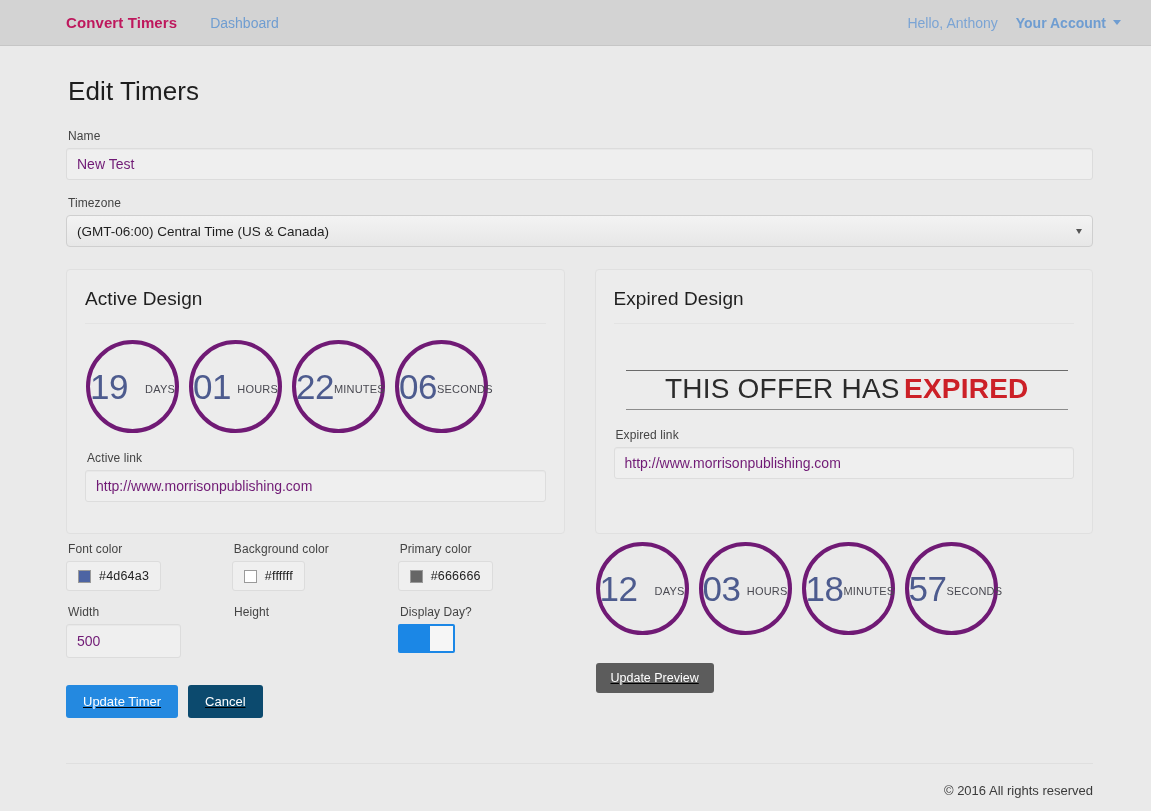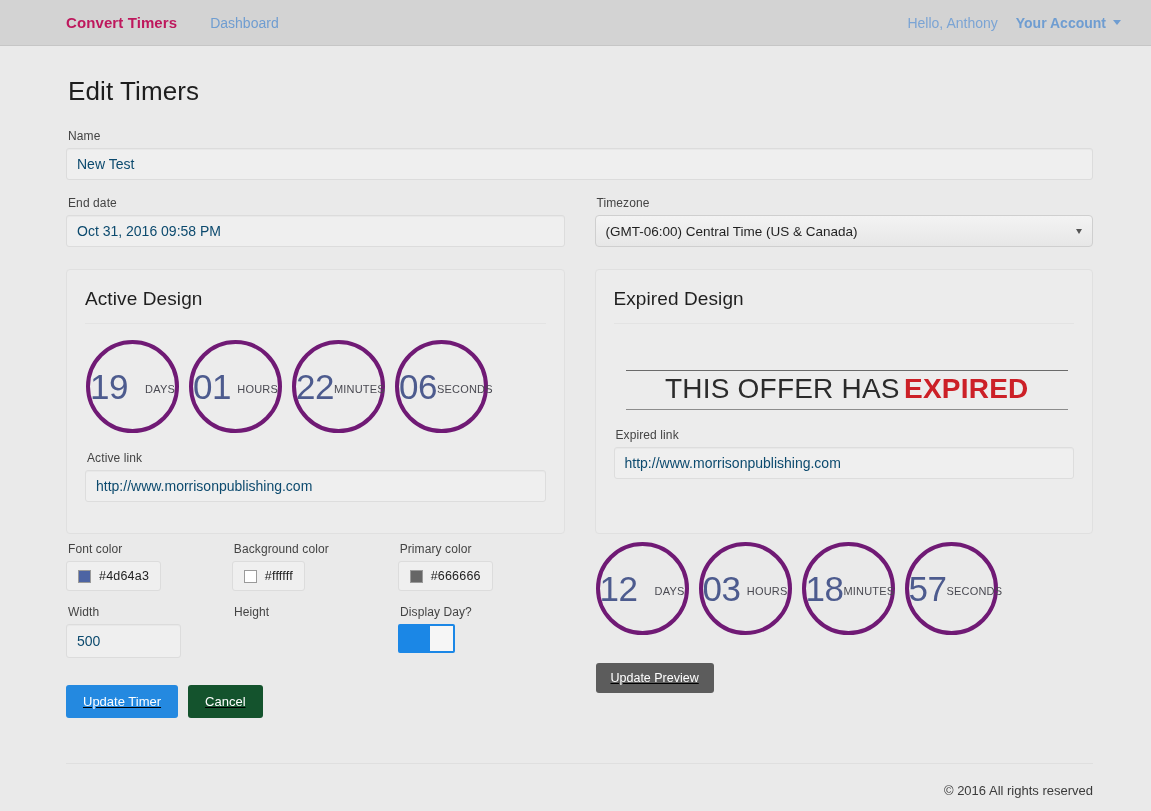--- a/index.html
+++ b/index.html
@@ -87,21 +87,21 @@
     letter-spacing: .1px;
   }
   .text-input {
     width: 100%;
     height: 32px;
     background: #efefef;
     border: 1px solid #dcdcdc;
     border-radius: 3px;
     font-family: "Liberation Sans", sans-serif;
     font-size: 14px;
-    color: #0c4a6e;
+    color: #701a75;
     padding: 0 10px;
     outline: none;
     box-shadow: inset 0 1px 1px rgba(0,0,0,.03);
   }
   .select-wrap { position: relative; }
   .select-input {
     width: 100%;
     height: 32px;
     background: linear-gradient(#f3f3f3, #e7e7e7);
     border: 1px solid #cfcfcf;
@@ -289,21 +289,21 @@
     font-family: "Liberation Sans", sans-serif;
     font-size: 13px;
     color: #ffffff;
     cursor: pointer;
     padding: 0 17px;
     height: 33px;
     line-height: 33px;
     white-space: nowrap;
   }
   .btn-primary { background: #2489e0; }
-  .btn-secondary { background: #14532d; }
+  .btn-secondary { background: #0c4a6e; }
   .btn-preview {
     background: #5c5c5c;
     height: 30px;
     line-height: 30px;
     font-size: 12.5px;
     padding: 0 15px;
   }
   .preview-btn-row { margin-top: 28px; }
 
   
@@ -339,24 +339,20 @@
 
   <h1 class="page-title">Edit Timers</h1>
 
   <div>
     <div class="field-label">Name</div>
     <input class="text-input" type="text" value="New Test" style="">
   </div>
 
   <div class="row-two">
     <div class="col">
-      <div class="field-label">End date</div>
-      <input class="text-input" type="text" value="Oct 31, 2016 09:58 PM" style="">
-    </div>
-    <div class="col">
       <div class="field-label">Timezone</div>
       <div class="select-wrap">
         <div class="select-input">
           <span>(GMT-06:00) Central Time (US &amp; Canada)</span>
         </div>
         <span class="select-caret"></span>
       </div>
     </div>
   </div>
 

